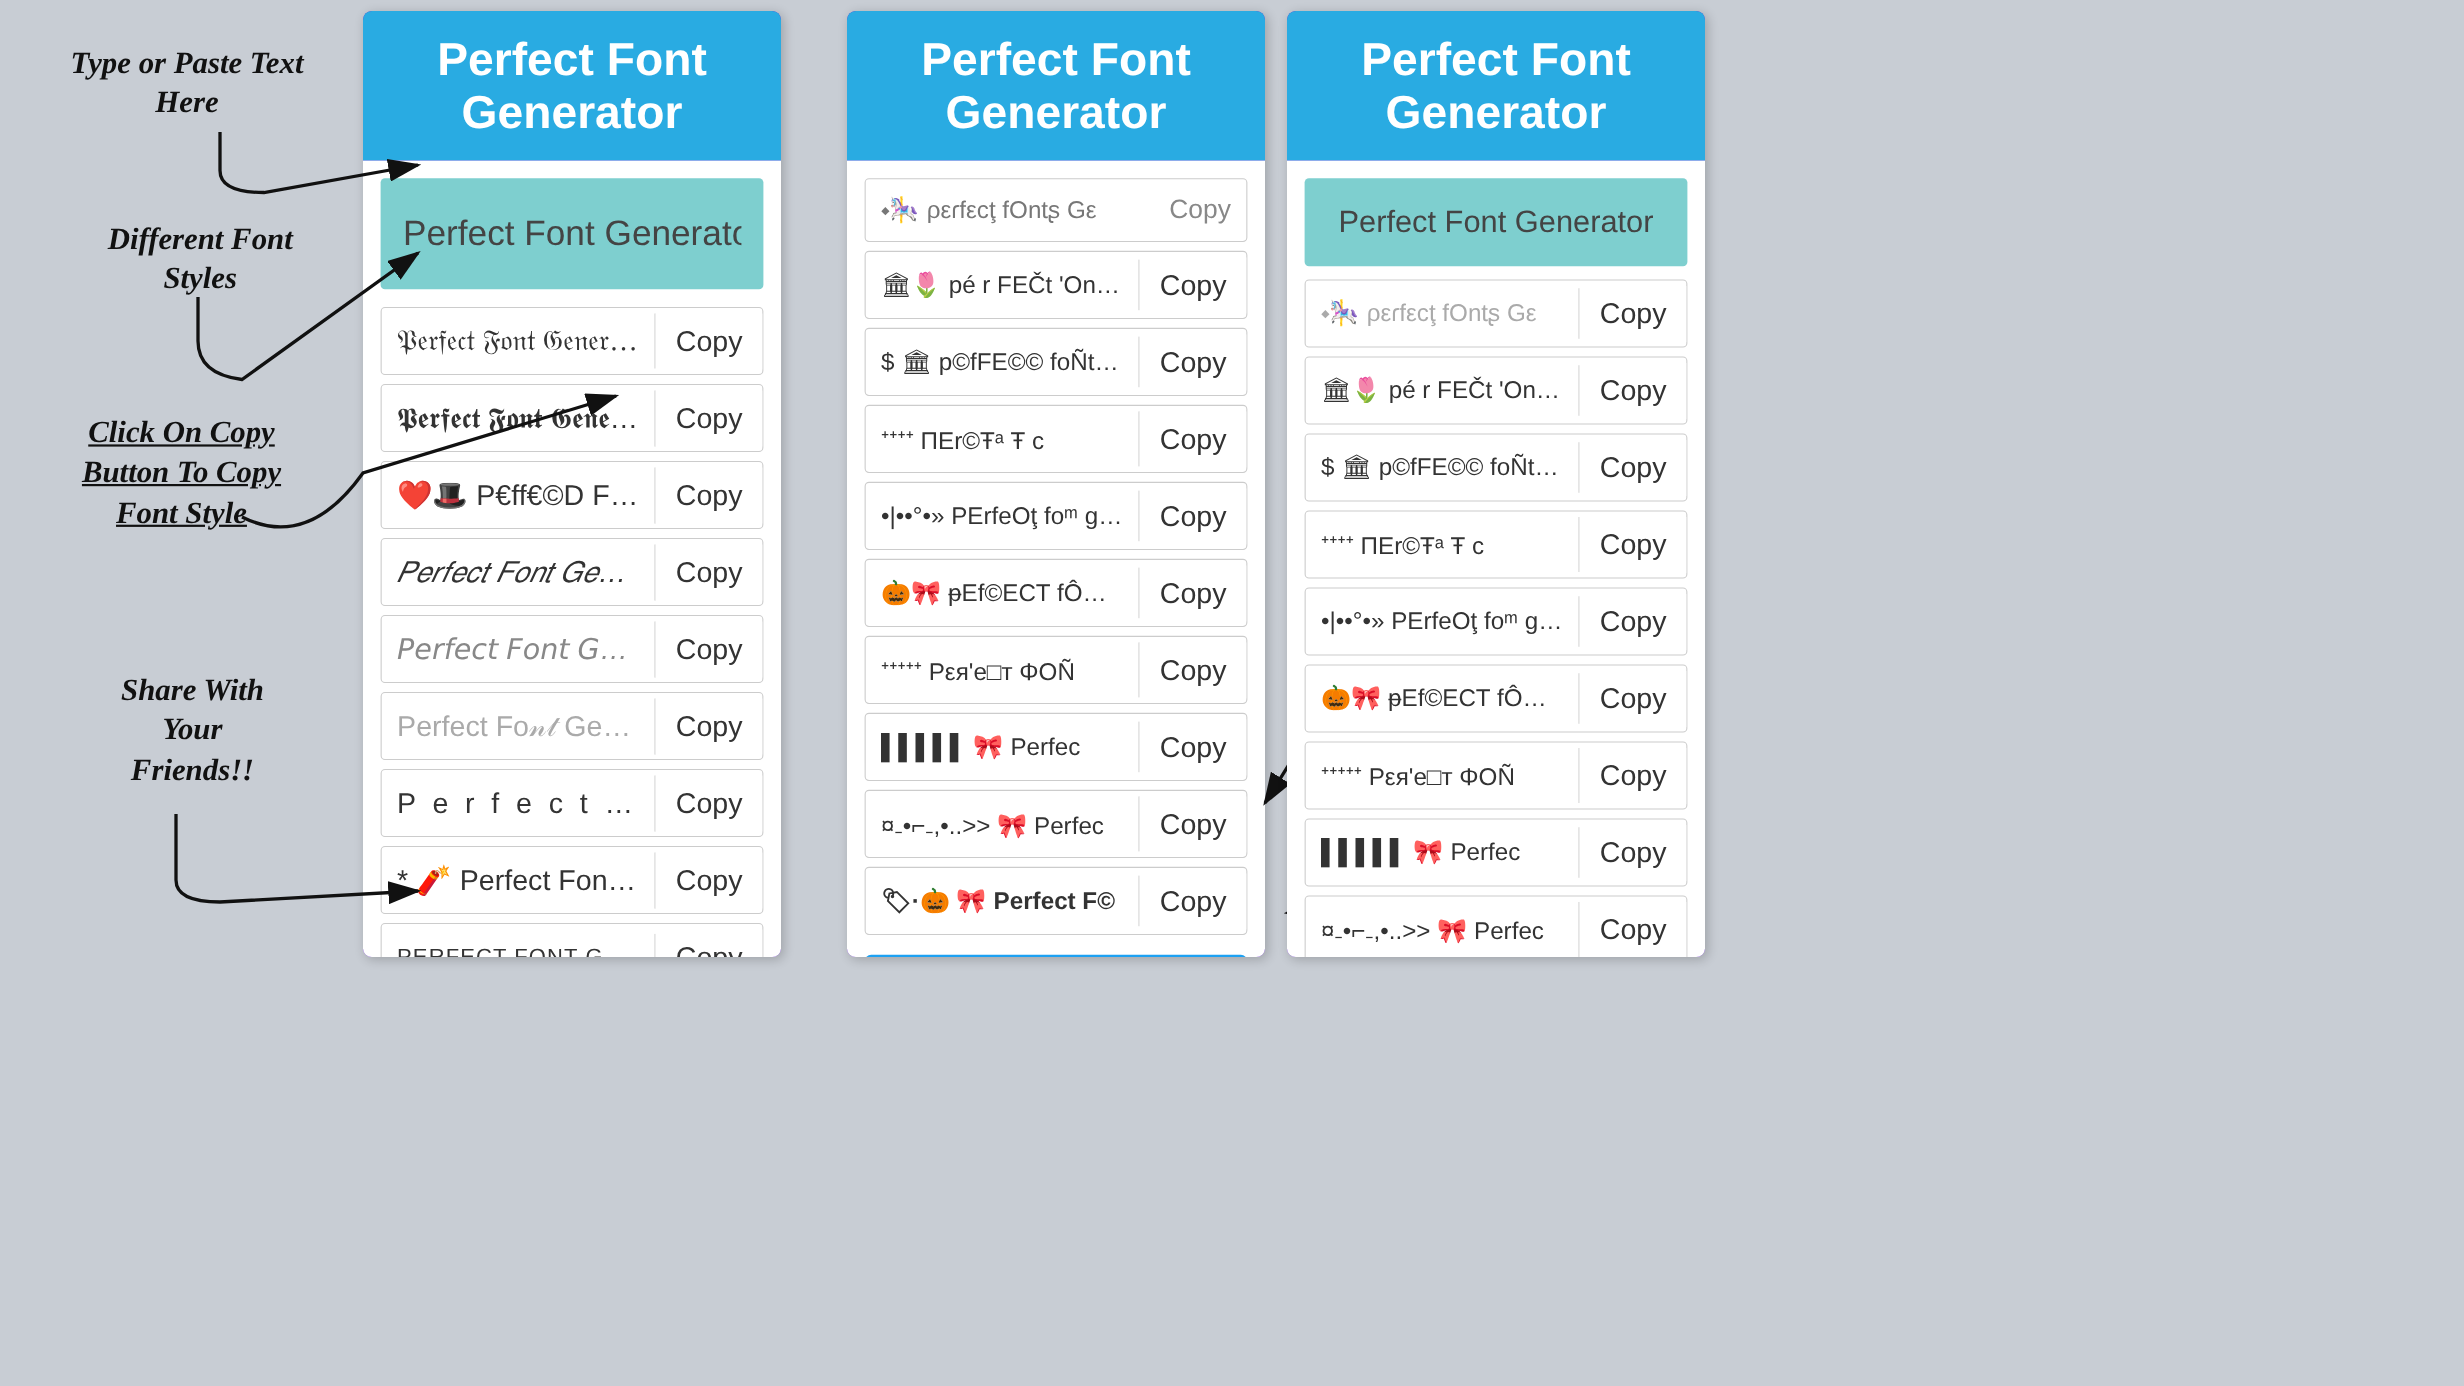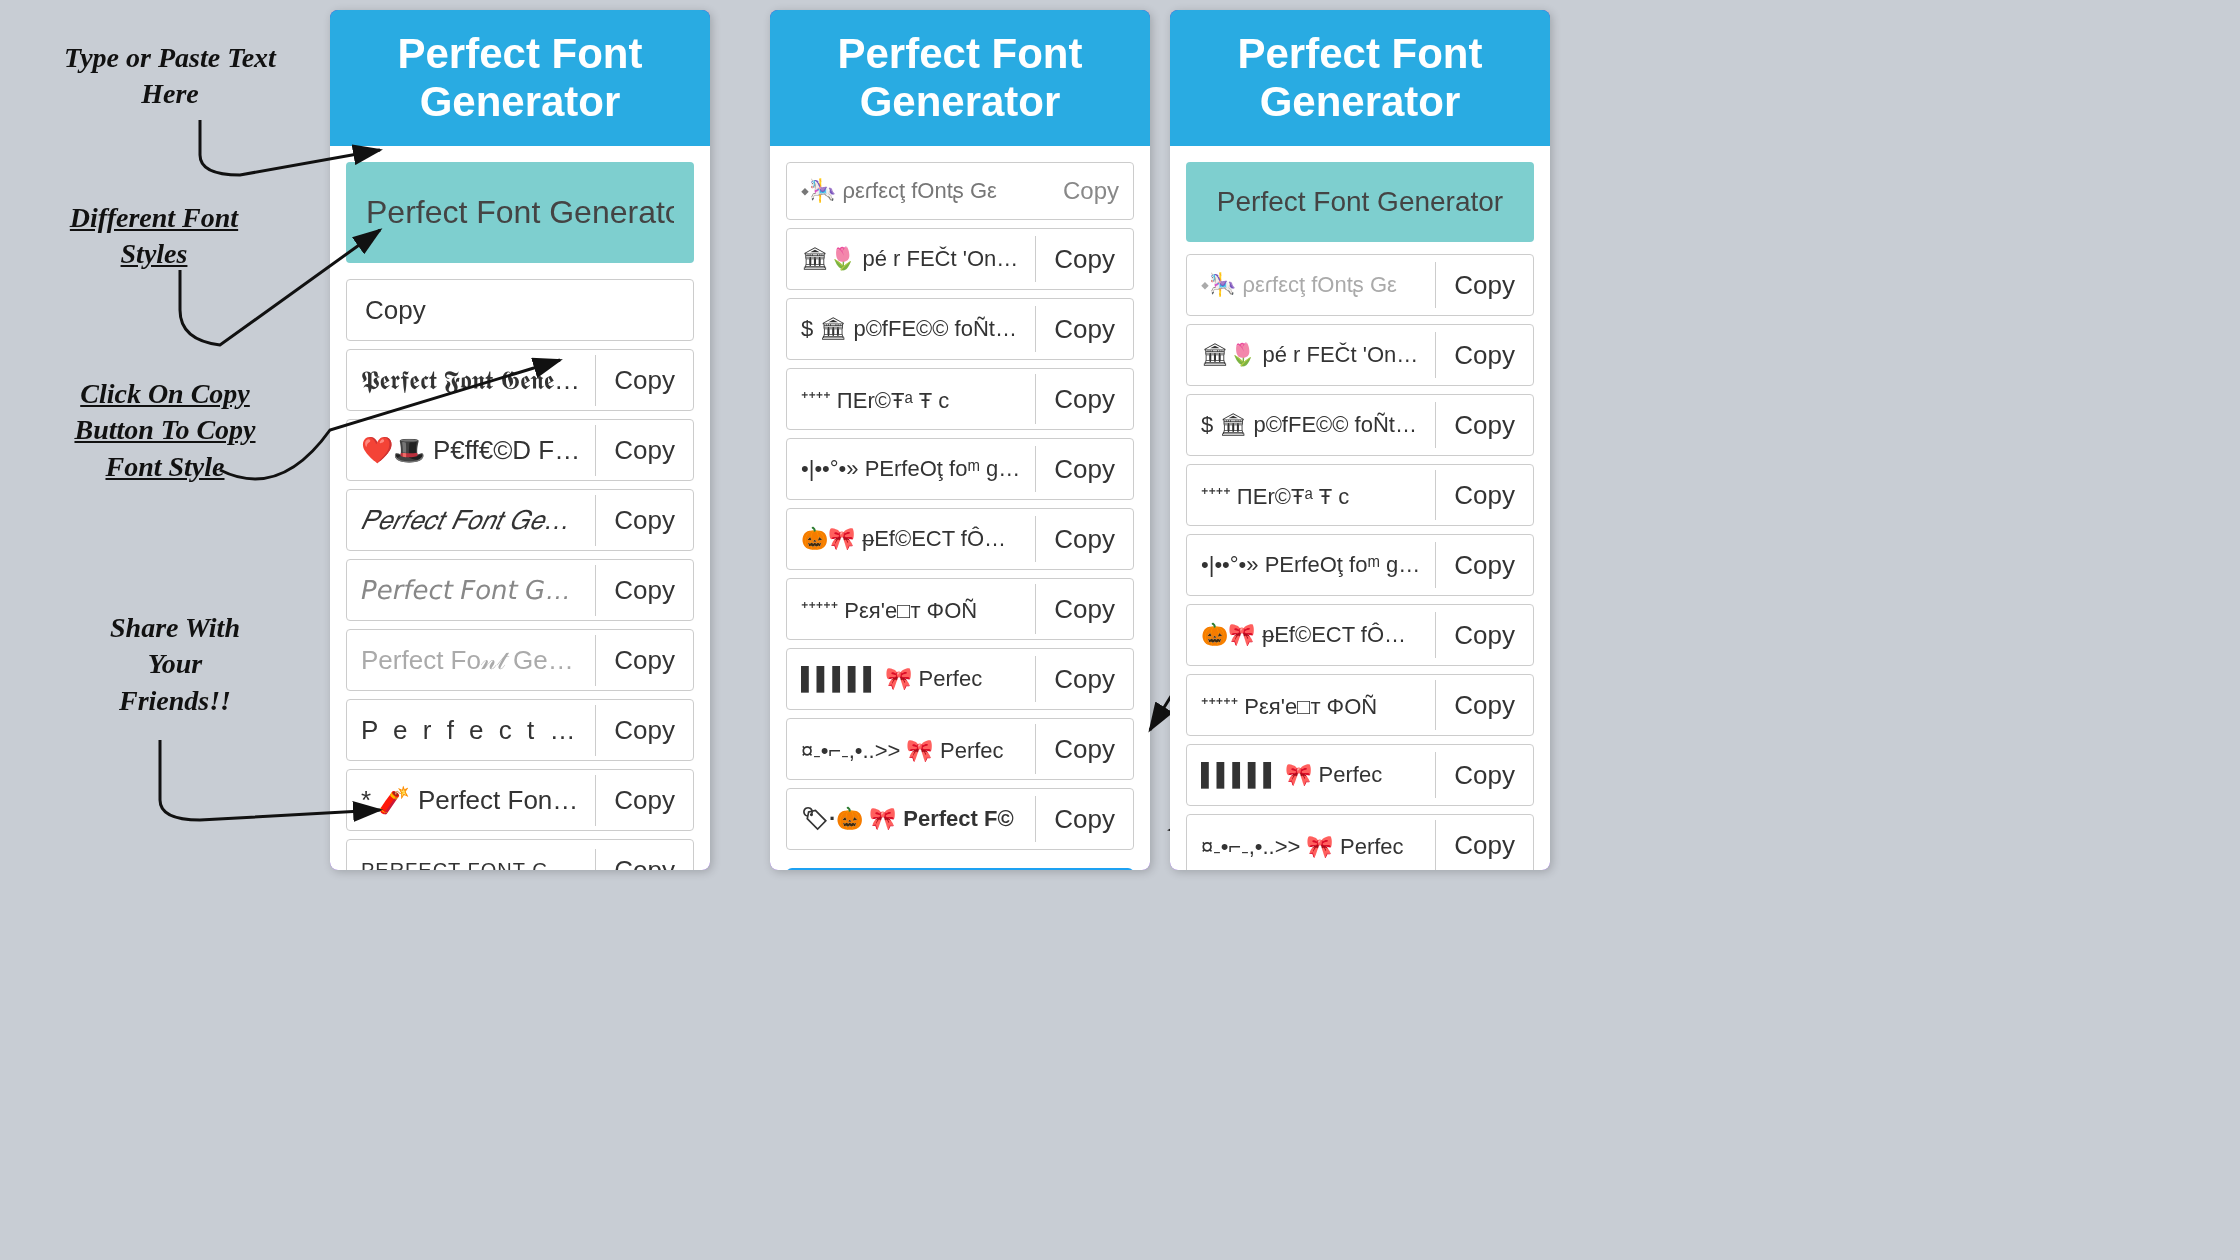--- a/index.html
+++ b/index.html
@@ -134,20 +134,21 @@
 
 <div class="phone-panel" style="left: 330px; top: 10px; width: 380px; height: 860px;">
   <div class="panel-header">
     <h1>Perfect Font Generator</h1>
   </div>
   <div class="panel-body">
     <input type="text" class="text-input-box" value="Perfect Font Generator" style="">
 
     
     <div class="font-row">
+      <span class="font-text" style="font-family: serif;">𝔓𝔢𝔯𝔣𝔢𝔠𝔱 𝔉𝔬𝔫𝔱 𝔊𝔢𝔫𝔢𝔯𝔞𝔱𝔬𝔯</span>
       <button class="copy-btn">Copy</button>
     </div>
     <div class="font-row">
       <span class="font-text">𝕻𝖊𝖗𝖋𝖊𝖈𝖙 𝕱𝖔𝖓𝖙 𝕲𝖊𝖓𝖊𝖗𝖆𝖙𝖔𝖗</span>
       <button class="copy-btn">Copy</button>
     </div>
     <div class="font-row">
       <span class="font-text">❤️🎩 P€ff€©D FOn© g€</span>
       <button class="copy-btn">Copy</button>
     </div>
@@ -229,21 +230,21 @@
     </div>
 
     
     <button class="load-more-btn">Load More Fonts</button>
   </div>
 
 </div>
 
 <div class="annotation" style="left: 30px; top: 40px; width: 280px;">Type or Paste Text<br>Here</div>
 
-<div class="annotation" style="left: 14px; top: 200px; width: 280px; text-decoration: underline;">Different Font<br>Styles</div>
+<div class="annotation" style="left: 42px; top: 200px; width: 280px;">Different Font<br>Styles</div>
 
 <div class="annotation" style="left: 20px; top: 376px; width: 290px; text-decoration: underline;">Click On Copy<br>Button To Copy<br>Font Style</div>
 
 <div class="annotation" style="left: 50px; top: 610px; width: 250px;">Share With<br>Your<br>Friends!!</div>
 
 <div class="annotation" style="left: 1220px; top: 340px; width: 280px;">Click Here To<br>Load More<br>Fonts</div>
 
 <div class="annotation" style="left: 1230px; top: 600px; width: 260px;">Share With<br>Your<br>Friends!!</div>
 
 <svg style="position:absolute;top:0;left:0;width:2240px;height:1260px;pointer-events:none;">

